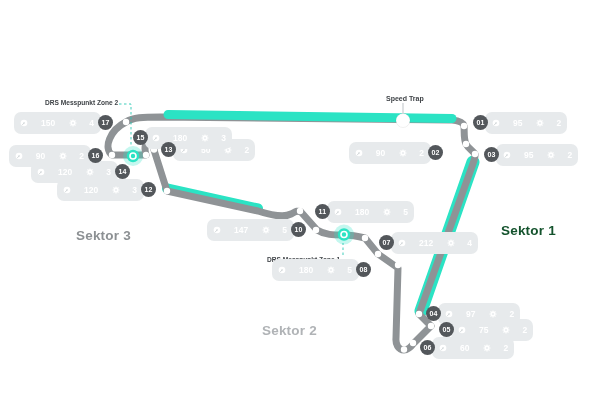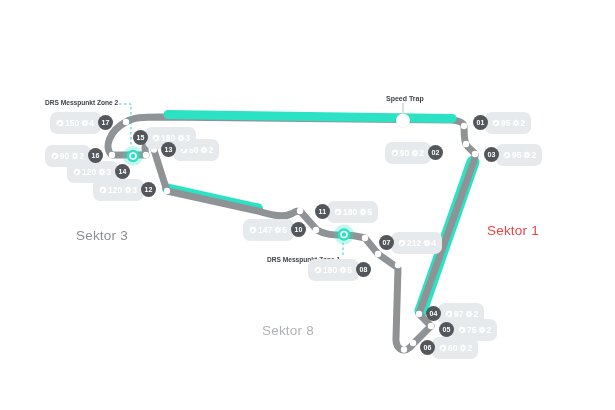--- a/index.html
+++ b/index.html
@@ -13,30 +13,30 @@
 
   
   .badge{position:absolute;display:flex;align-items:center;height:15px;}
   .cnum{
     width:15px;height:15px;border-radius:50%;background:#53575b;color:#fff;
     font-size:7px;font-weight:bold;display:flex;align-items:center;justify-content:center;
     flex:0 0 15px;z-index:2;letter-spacing:.2px;
   }
   .pill{
     height:14px;border-radius:7px;background:#e7eaec;display:flex;align-items:center;
-    padding:4px 6px;gap:0;color:#fff;font-size:8.5px;font-weight:bold;z-index:1;white-space:nowrap;
+    padding:4px 6px;gap:12px;color:#fff;font-size:8.5px;font-weight:bold;z-index:1;white-space:nowrap;
   }
   .badge.cf .pill{margin-left:-3px;padding-left:7px;}
   .badge.pf .pill{margin-right:-3px;padding-right:7px;}
   .spd-ic{width:8px;height:8px;flex:0 0 8px;display:inline-block;}
   .gear{width:8px;height:8px;flex:0 0 8px;margin-left:2px;}
   .spd{padding-left:1px;}
 
   
-  .sector{position:absolute;font-size:13.5px;font-weight:normal;letter-spacing:.2px;}
+  .sector{position:absolute;font-size:13.5px;font-weight:bold;letter-spacing:.2px;}
   .minilabel{position:absolute;font-size:6.6px;font-weight:bold;color:#3f4347;white-space:nowrap;}
 </style>
 </head>
 <body>
 
 <svg width="0" height="0" style="position:absolute" aria-hidden="true">
   <defs>
     <g id="sym-gear">
       <g fill="#ffffff">
         <rect x="5.1" y="0.6" width="1.8" height="10.8" rx="0.7"></rect>
@@ -117,22 +117,22 @@
     </g>
 
     <polyline points="119,104 131,104 131,146" fill="none" stroke="rgba(43,200,180,0.9)" stroke-width="1" stroke-dasharray="2.5 2.5"></polyline>
     <polyline points="343,255 343,243" fill="none" stroke="rgba(43,200,180,0.9)" stroke-width="1" stroke-dasharray="2.5 2.5"></polyline>
 
     <line x1="403" y1="103" x2="403" y2="114" stroke="#c9cdd0" stroke-width="1.2"></line>
     <circle cx="403" cy="120.5" r="7" fill="#ffffff" stroke="rgba(0,0,0,0.06)" stroke-width="1"></circle>
   </svg>
 
   <div class="sector" style="left:76px;top:228px;color:#8c9093">Sektor 3</div>
-  <div class="sector" style="left:487px;top:223px;color:#ef4444">Sektor 1</div>
-  <div class="sector" style="left:262px;top:323px;color:#b0b3b6">Sektor 8</div>
+  <div class="sector" style="left:501px;top:223px;color:#14532d">Sektor 1</div>
+  <div class="sector" style="left:262px;top:323px;color:#b0b3b6">Sektor 2</div>
 
   <div class="minilabel" style="left:45px;top:99px">DRS Messpunkt Zone 2</div>
   <div class="minilabel" style="left:267px;top:256px">DRS Messpunkt Zone 1</div>
   <div class="minilabel" style="left:386px;top:95px;font-size:7px">Speed Trap</div>
 
   <div class="badge cf" style="left:473px;top:115px">
     <span class="cnum">01</span>
     <span class="pill">
       <svg class="spd-ic" viewBox="0 0 12 12">
           <use href="#sym-speedo"></use>

